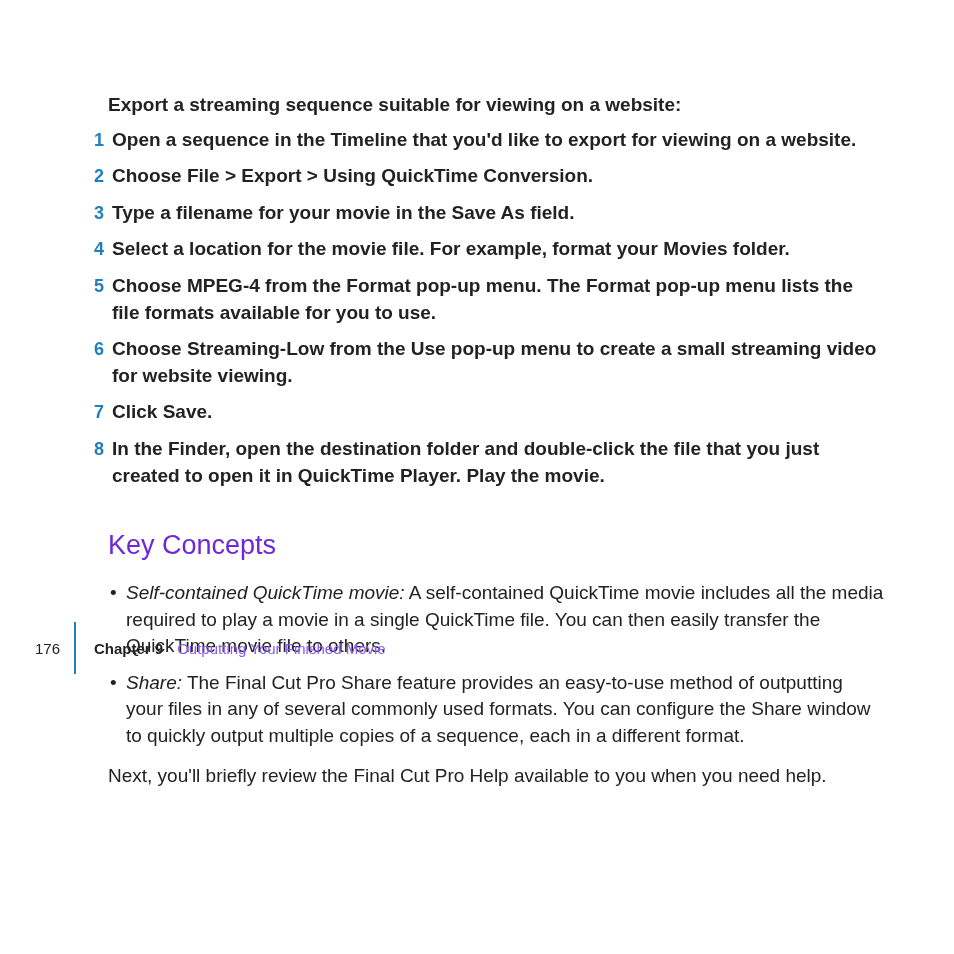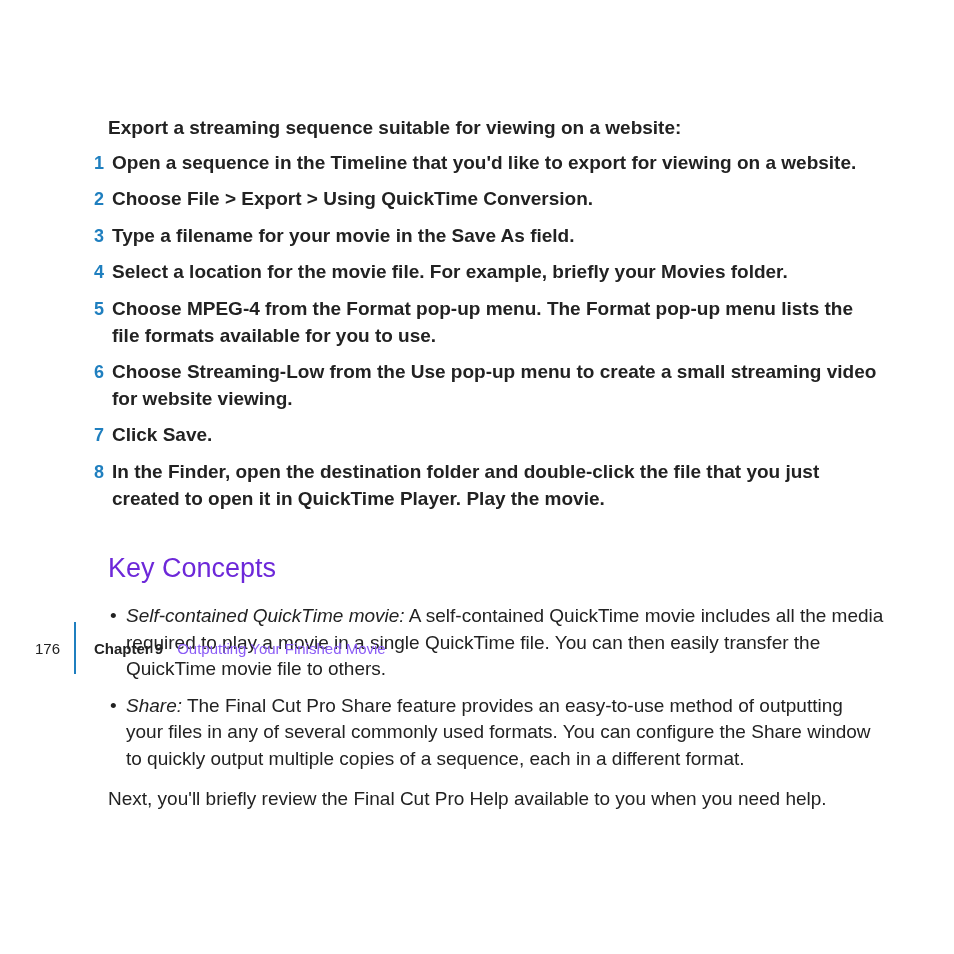--- a/index.html
+++ b/index.html
@@ -12,21 +12,21 @@
     color: #222;
     font-size: 19px;
     line-height: 1.4;
     -webkit-font-smoothing: antialiased;
   }
   .page {
     position: relative;
     width: 954px;
     height: 716px;
     box-sizing: border-box;
-    padding: 115px 70px 0 108px;
+    padding: 92px 70px 0 108px;
   }
   .intro {
     font-weight: 700;
     margin-bottom: 8px;
   }
   ol.steps {
     list-style: none;
     padding: 0;
     margin: 0 0 30px 0;
   }
@@ -123,21 +123,21 @@
     <li>
         <span class="num">2</span>
         <span class="txt">Choose File &gt; Export &gt; Using QuickTime Conversion.</span>
       </li>
     <li>
         <span class="num">3</span>
         <span class="txt">Type a filename for your movie in the Save As field.</span>
       </li>
     <li>
         <span class="num">4</span>
-        <span class="txt">Select a location for the movie file. For example, briefly your Movies folder.</span>
+        <span class="txt">Select a location for the movie file. For example, format your Movies folder.</span>
       </li>
     <li>
         <span class="num">5</span>
         <span class="txt">Choose MPEG-4 from the Format pop-up menu. The Format pop-up menu lists the file formats available for you to use.</span>
       </li>
     <li>
         <span class="num">6</span>
         <span class="txt">Choose Streaming-Low from the Use pop-up menu to create a small streaming video for website viewing.</span>
       </li>
     <li>

